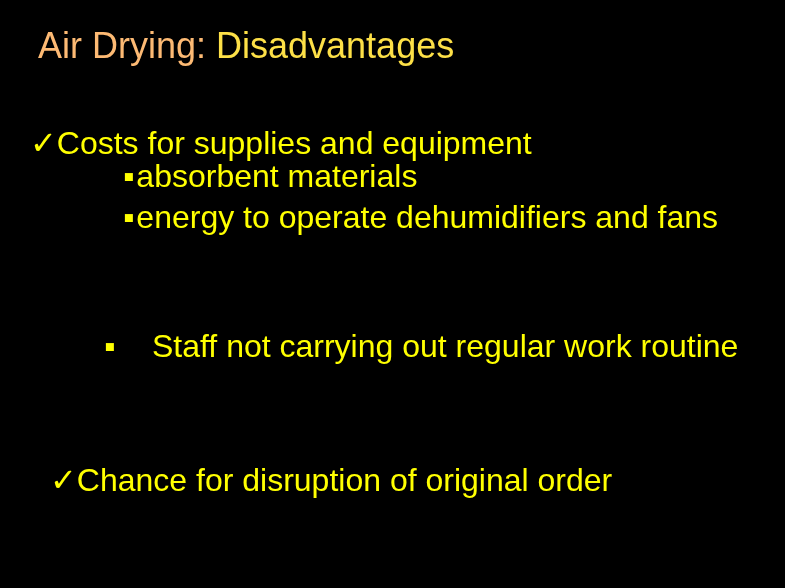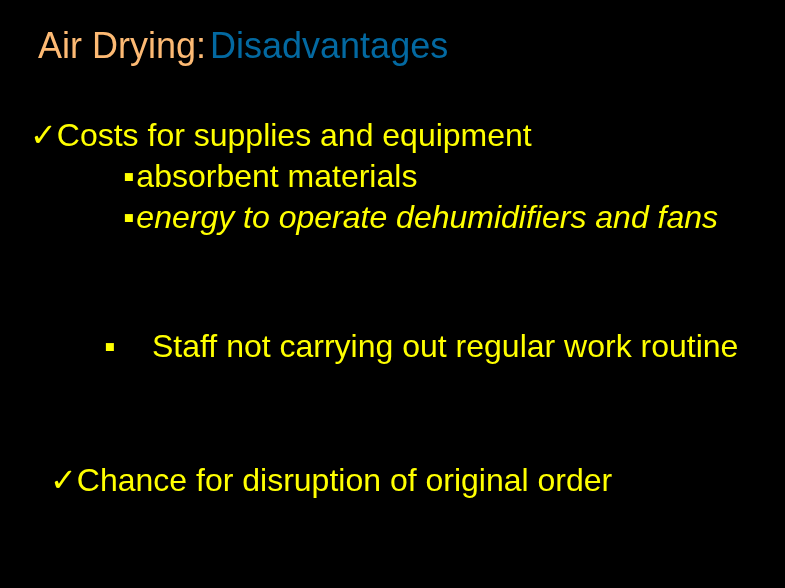--- a/index.html
+++ b/index.html
@@ -18,42 +18,42 @@
   .title {
     position: absolute;
     left: 38px;
     top: 25px;
     font-size: 36px;
     font-weight: 400;
     white-space: nowrap;
     letter-spacing: 0px;
   }
   .title .t-blue { color: #fdba74; }
-  .title .t-yellow { color: #0369a1; margin-left: 4px; }
+  .title .t-yellow { color: #fde047; margin-left: 10px; }
   .line {
     position: absolute;
     font-size: 32px;
     color: #FFFF00;
     white-space: nowrap;
     line-height: 1.15;
   }
   .line .marker { display: inline; }
   
   .main { left: 30px; }
   
   .main.spaced .marker { margin-right: 11px; }
   
   .sub1 { left: 115px; margin-left: 8px; }
   .sub1 .marker { margin-right: 2px; }
   
   .sub2 { left: 104px; }
   .sub2 .marker { display: inline-block; width: 48px; }
-  .l1 { top: 117px; }
+  .l1 { top: 125px; }
   .l2 { top: 158px; }
-  .l3 { top: 199px; font-style: italic; }
+  .l3 { top: 199px; }
   .l4 { top: 283px; }
   .l5 { top: 328px; }
   .l6 { top: 369px; }
   .l7 { top: 462px; margin-left: 20px; }
   .l8 { top: 533px; }
 </style>
 </head>
 <body>
 
 <div class="slide">

